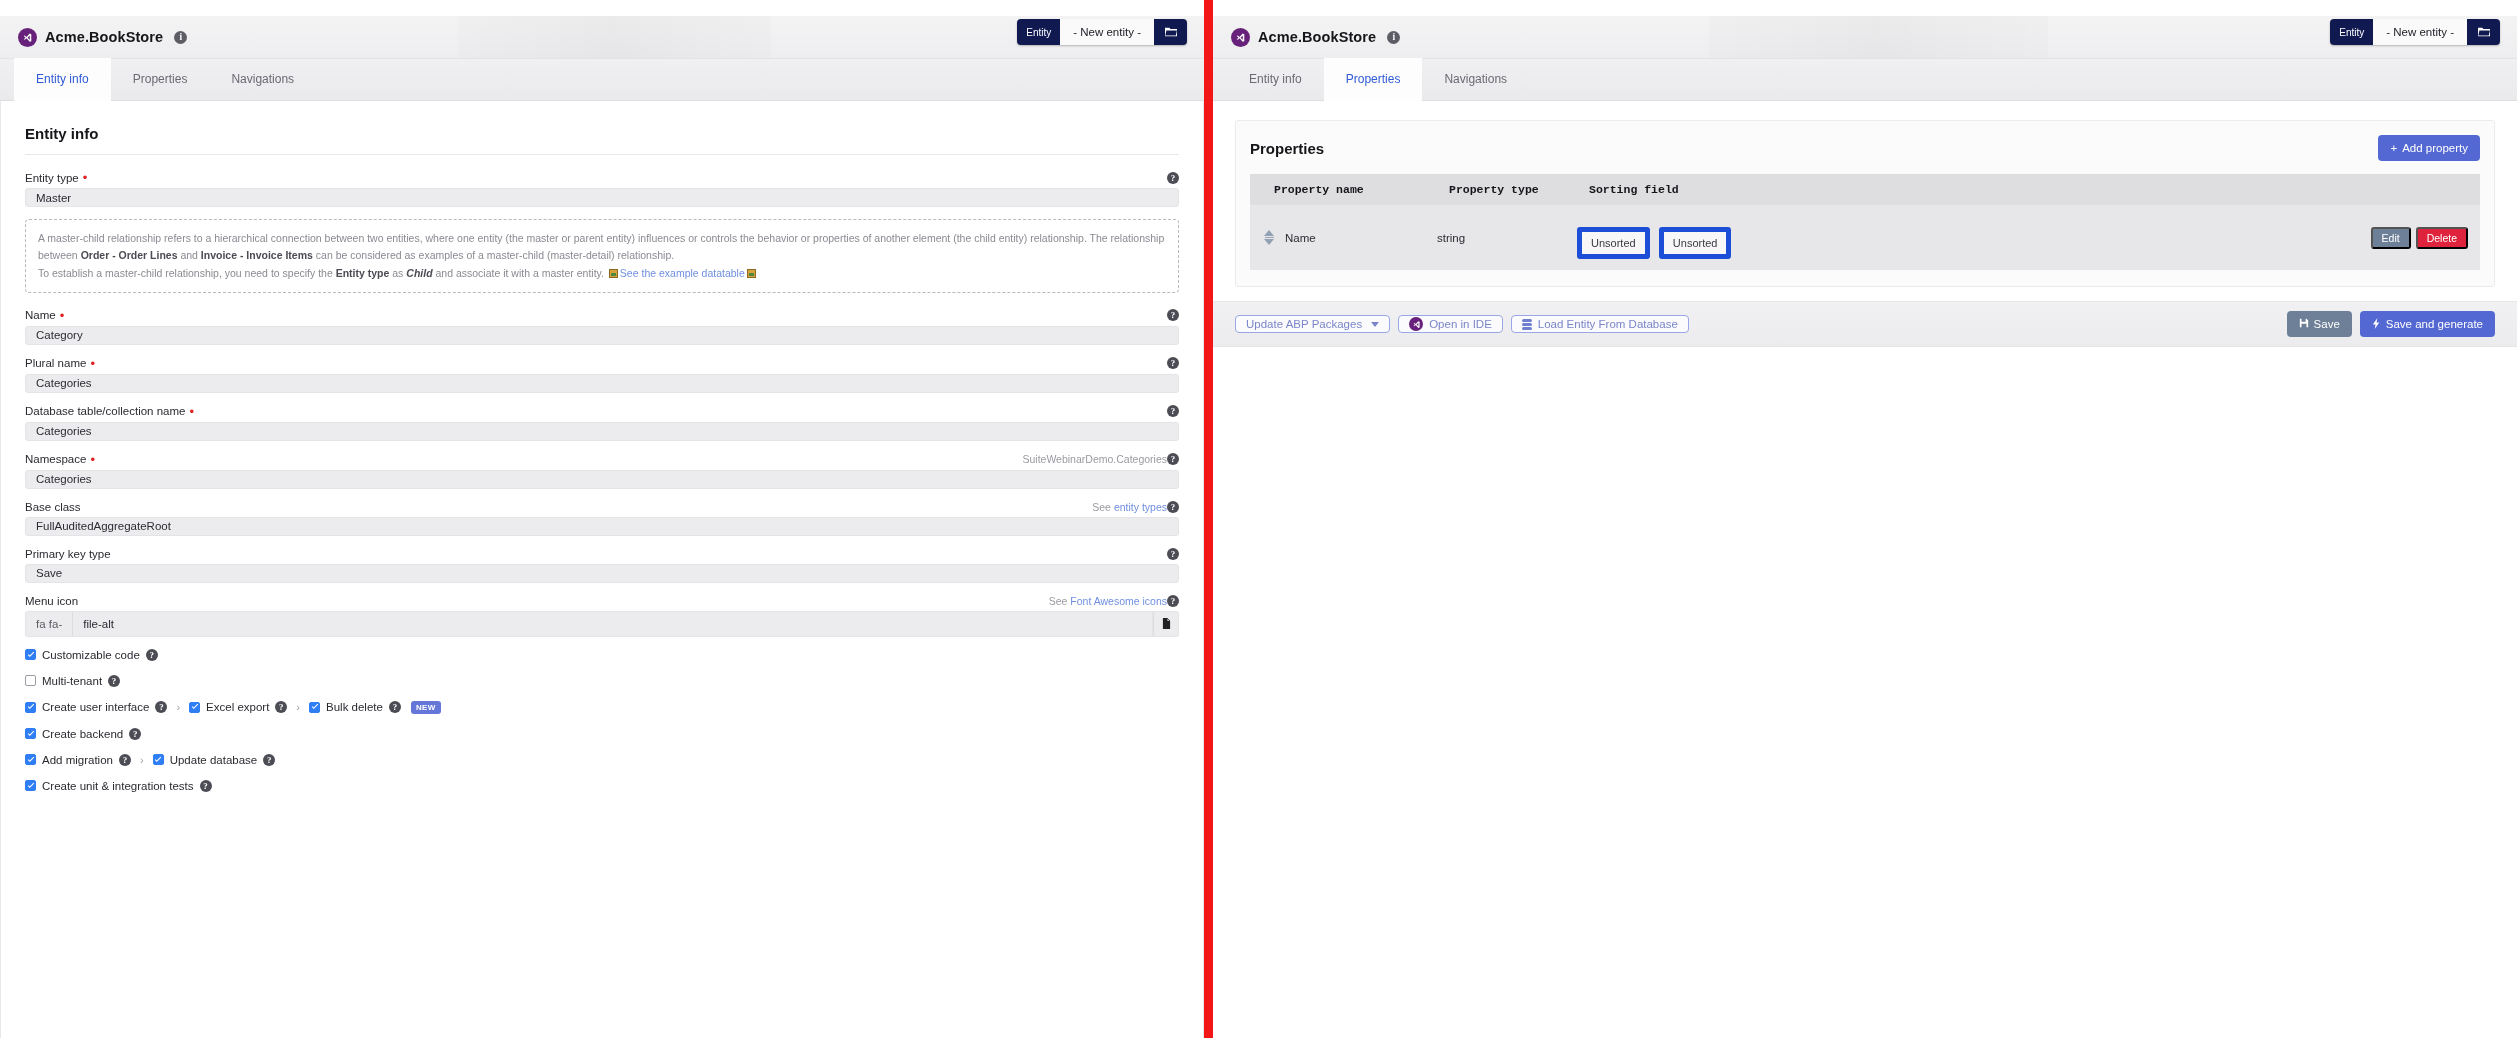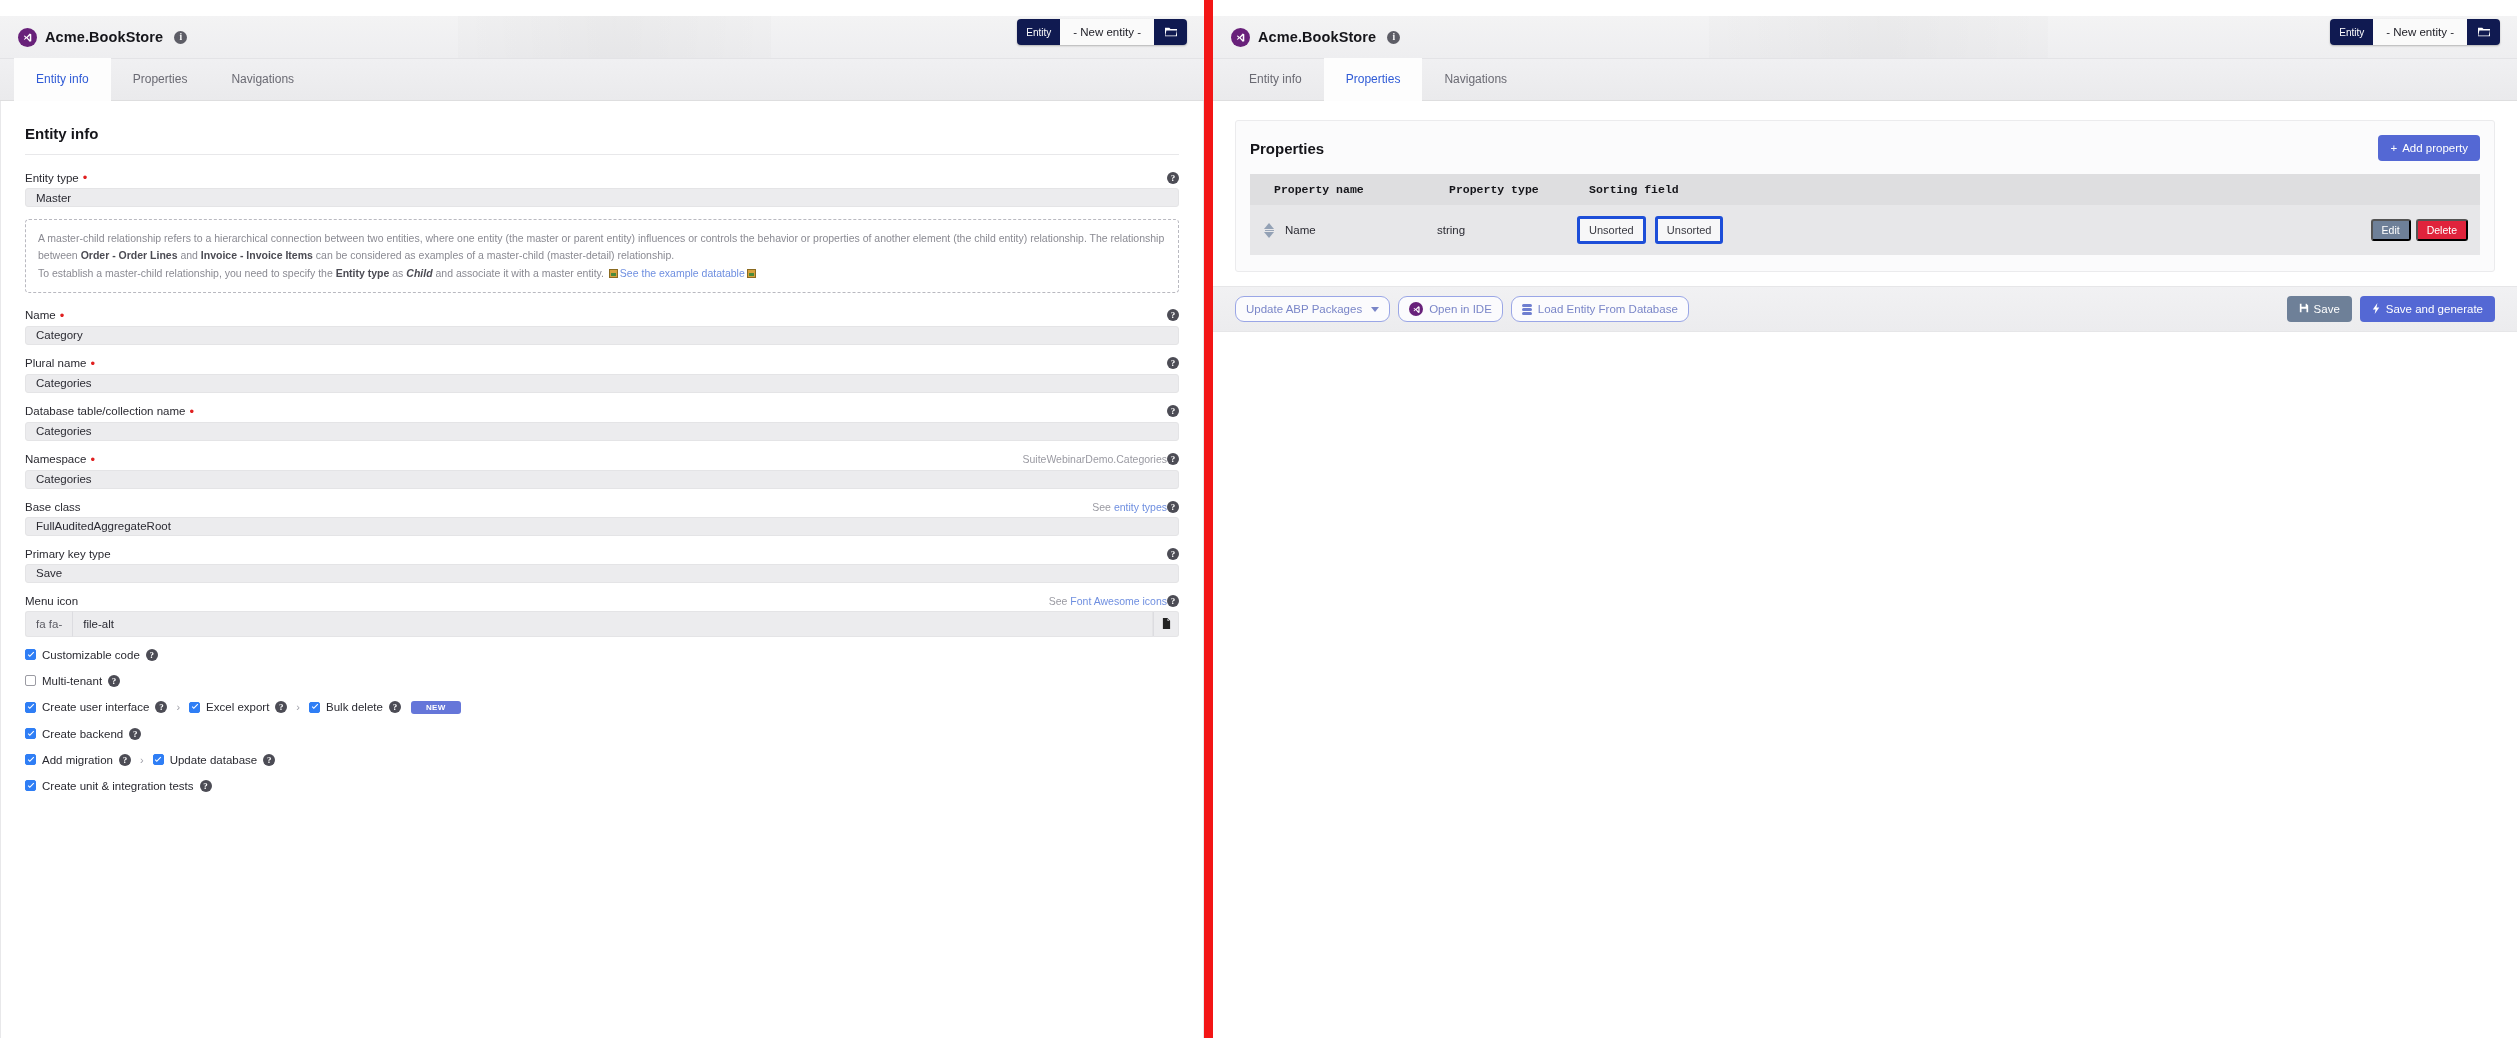--- a/index.html
+++ b/index.html
@@ -126,21 +126,21 @@
   .checkrow { display: flex; align-items: center; gap: 6px; margin: 0 0 14px 0; font-size: 11.5px; color: #2a2a31; }
   .cb {
     width: 11px; height: 11px; border-radius: 2px; border: 1px solid #9b9ba3; background: #fff;
     display:inline-flex; align-items:center; justify-content:center; flex: none;
   }
   .cb.checked { background: #2f7ef5; border-color: #2f7ef5; }
   .cb.checked svg { display:block; }
   .chev { color: #9d9da6; font-size: 11px; margin: 0 3px; }
   .badge-new {
     background: #6576d9; color: #fff; font-size: 8px; font-weight: 700; letter-spacing: .4px;
-    padding: 2px 15px; border-radius: 3px; margin-left: 4px;
+    padding: 2px 5px; border-radius: 3px; margin-left: 4px;
   }
 
   
   .right-body { padding: 19px 22px 0 22px; background: #ffffff; }
   .props-card {
     background: #fbfbfc; border: 1px solid #ebebed; border-radius: 3px; padding: 14px 14px 16px 14px;
   }
   .props-head { display:flex; align-items:center; justify-content: space-between; margin-bottom: 13px; }
   .props-title { font-size: 15px; font-weight: 700; color: #15151a; }
   .btn {
@@ -155,36 +155,36 @@
   }
   .tbl td { background: #e7e7e9; padding: 11px 12px; font-size: 11.5px; color: #2b2b33; vertical-align: middle; }
   .sortarrows { display:flex; flex-direction: column; align-items:center; gap:1px; width: 14px; }
   .tri { width:0; height:0; border-left:5px solid transparent; border-right:5px solid transparent; }
   .tri.up { border-bottom: 6px solid #93a1b5; }
   .tri.down { border-top: 6px solid #93a1b5; }
   .dash { width: 9px; height: 1px; background: #9aa6b8; }
   .cellname { display:flex; align-items:center; gap:9px; }
   .pill {
     display:inline-flex; align-items:center; justify-content:center;
-    background: #f7f7f8; border: 3px solid #1d4ed8; border-radius: 3px;
-    font-size: 11px; color: #3a3a42; padding: 5px 9px; margin-right: 6px; min-width: 58px;
+    background: #f7f7f8; border: 5px solid #1d4ed8; border-radius: 3px;
+    font-size: 11px; color: #3a3a42; padding: 5px 9px; margin-right: 6px; min-width: 58px; margin-top: 11px;
   }
   .rowactions { display:flex; gap: 5px; justify-content: flex-end; }
   .btn-edit { background: #6e8098; color:#fff; font-size: 10.5px; height: 22px; padding: 0 9px; border-radius:3px; display:inline-flex; align-items:center;}
   .btn-del  { background: #e0233c; color:#fff; font-size: 10.5px; height: 22px; padding: 0 9px; border-radius:3px; display:inline-flex; align-items:center;}
 
   .actionbar {
     margin-top: 14px; display:flex; align-items:center;
     background: linear-gradient(180deg,#f1f1f3 0%, #ececee 100%);
     border-top: 1px solid #e6e6e8; border-bottom: 1px solid #e6e6e8;
     padding: 9px 22px; gap: 8px; position: relative;
   }
   .btn-outline {
     background: #fbfbfd; border: 1px solid #9aa6e6; color: #7a86c8; font-size: 11.5px;
-    height: 26px; border-radius: 9px; display:inline-flex; align-items:center; gap: 6px; padding: 0 10px;
+    height: 18px; border-radius: 4px; display:inline-flex; align-items:center; gap: 6px; padding: 0 10px;
   }
   .caret { width:0;height:0;border-left:4px solid transparent;border-right:4px solid transparent;border-top:5px solid #7a86c8; margin-left:3px;}
   .spacer-flex { flex: 1; }
   .btn-save { background: #6e8098; color:#fff; }
   .btn-gen  { background: #5468d4; color:#fff; }
   .db-ico { display:inline-flex; flex-direction:column; gap:1px; }
   .db-ico span { display:block; width:10px; height:3px; background:#6f7fd0; border-radius:2px; }
 </style>
 </head>
 <body>

